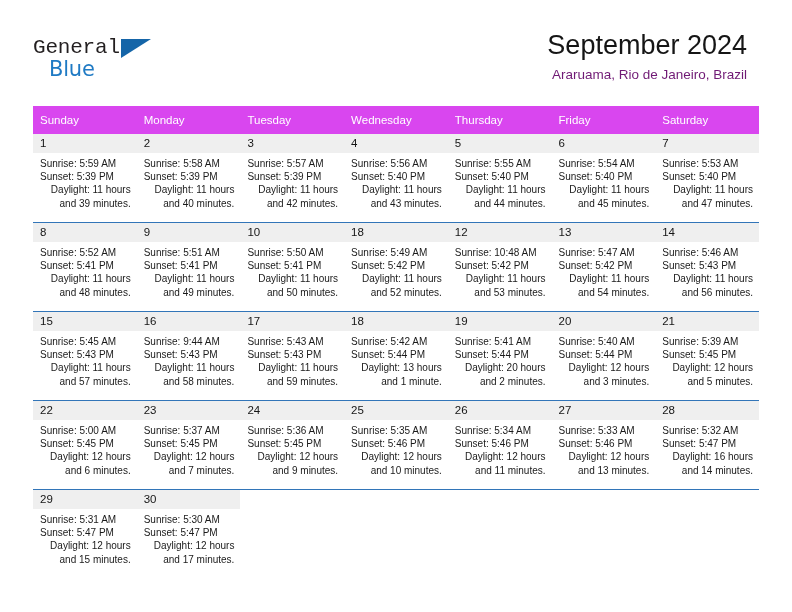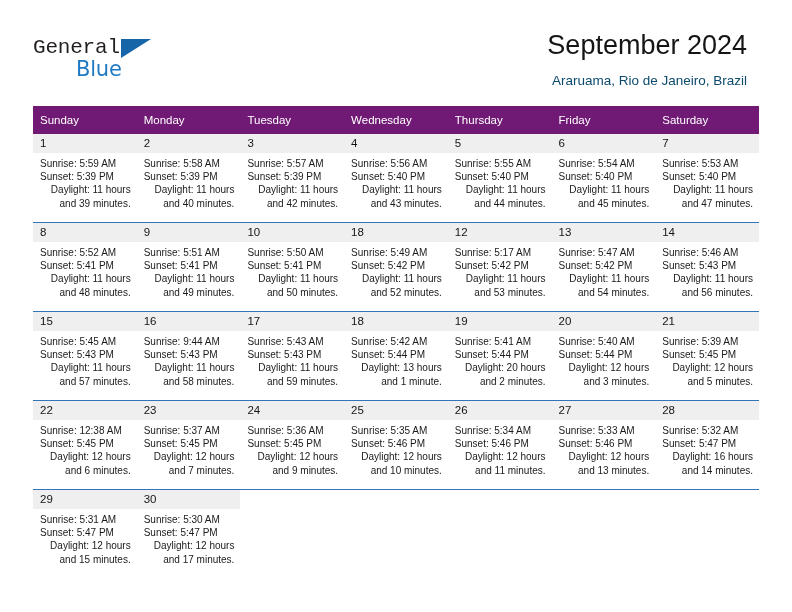--- a/index.html
+++ b/index.html
@@ -40,21 +40,21 @@
     position: absolute;
     left: 0;
     top: 0;
     font-size: 21px;
     letter-spacing: -0.2px;
     color: #231f20;
     font-family: Liberation Mono, monospace;
   }
   .logo-blue {
     position: absolute;
-    left: 43px;
+    left: 16px;
     top: 21px;
     font-size: 21px;
     letter-spacing: -0.2px;
     color: #1f7ac4;
     font-family: "DejaVu Sans", sans-serif;
   }
   .logo-triangle {
     position: absolute;
     left: 88px;
     top: 3px;
@@ -71,38 +71,38 @@
     text-align: right;
   }
   .cal-title {
     font-size: 27px;
     font-weight: normal;
     color: #151515;
     line-height: 34px;
     white-space: nowrap;
   }
   .cal-subtitle {
-    margin-top: 10px;
+    margin-top: 4px;
     font-size: 13.5px;
-    color: #0c4a6e;
+    color: #701a75;
     line-height: 17px;
     white-space: nowrap;
   }
 
   
   .calendar {
     position: absolute;
     left: 33px;
     top: 106px;
     width: 726px;
     border-collapse: collapse;
     table-layout: fixed;
   }
   .calendar th {
-    background: #701a75;
+    background: #d946ef;
     color: #ffffff;
     font-size: 11.5px;
     font-weight: normal;
     text-align: left;
     padding: 5px 0 5px 7px;
     height: 18px;
     vertical-align: middle;
   }
   .calendar td {
     width: 103.7px;
@@ -287,21 +287,21 @@
                 <div>Sunrise: 5:49 AM</div>
                 <div>Sunset: 5:42 PM</div>
                 <div class="daylight-line">Daylight: 11 hours and 52 minutes.</div>
               </div>
             </div>
           </td>
           <td>
             <div class="daycell-inner">
               <div class="daynum">12</div>
               <div class="dayinfo">
-                <div>Sunrise: 5:17 AM</div>
+                <div>Sunrise: 10:48 AM</div>
                 <div>Sunset: 5:42 PM</div>
                 <div class="daylight-line">Daylight: 11 hours and 53 minutes.</div>
               </div>
             </div>
           </td>
           <td>
             <div class="daycell-inner">
               <div class="daynum">13</div>
               <div class="dayinfo">
                 <div>Sunrise: 5:47 AM</div>
@@ -391,21 +391,21 @@
                 <div class="daylight-line">Daylight: 12 hours and 5 minutes.</div>
               </div>
             </div>
           </td>
         </tr>
         <tr class="week-row">
           <td>
             <div class="daycell-inner">
               <div class="daynum">22</div>
               <div class="dayinfo">
-                <div>Sunrise: 12:38 AM</div>
+                <div>Sunrise: 5:00 AM</div>
                 <div>Sunset: 5:45 PM</div>
                 <div class="daylight-line">Daylight: 12 hours and 6 minutes.</div>
               </div>
             </div>
           </td>
           <td>
             <div class="daycell-inner">
               <div class="daynum">23</div>
               <div class="dayinfo">
                 <div>Sunrise: 5:37 AM</div>

